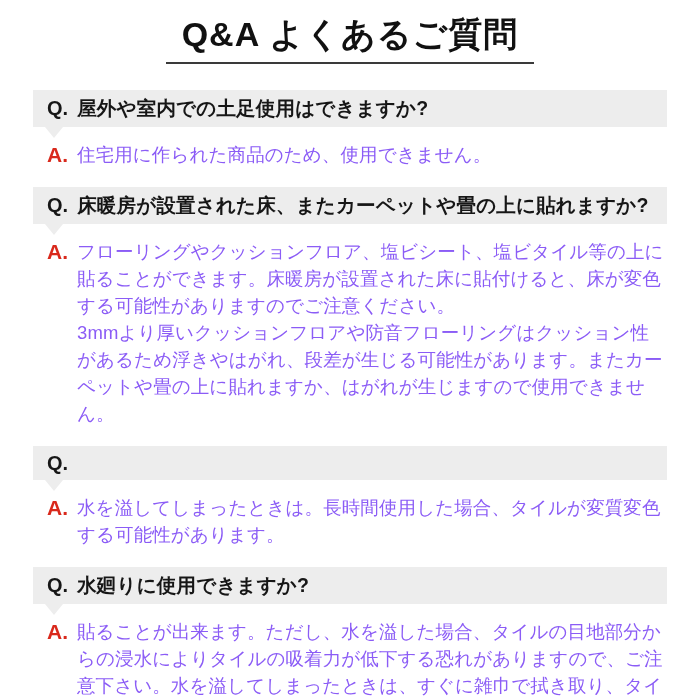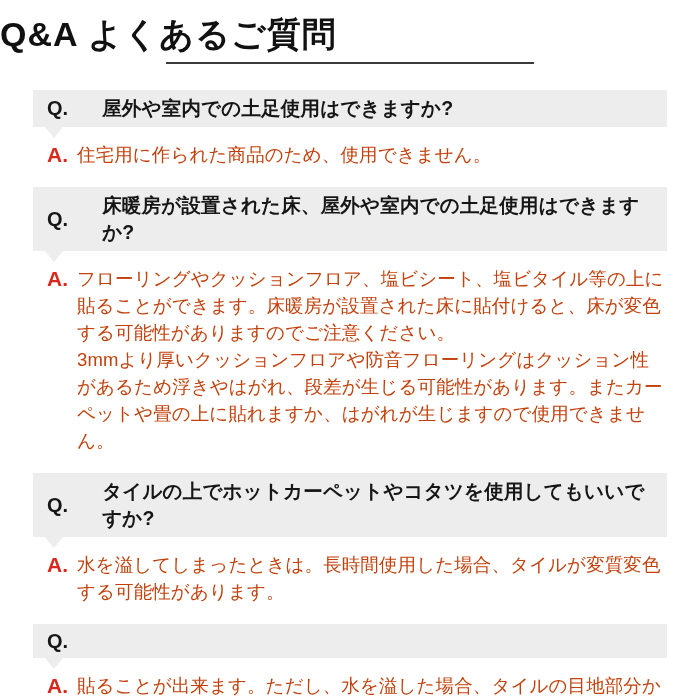--- a/index.html
+++ b/index.html
@@ -10,20 +10,21 @@
   }
   *{margin:0;padding:0;box-sizing:border-box;}
   html,body{background:#ffffff;}
   body{
     width:700px;height:700px;overflow:hidden;
     font-family:"Liberation Sans","DejaVu Sans",sans-serif;
     color:var(--text-dark);
   }
   .page{width:700px;height:700px;padding-top:12px;}
   .title{
+    text-align:center;
     font-size:34px;
     font-weight:700;
     color:#111111;
     letter-spacing:1px;
     line-height:1.3;
   }
   .title-underline{
     width:368px;
     height:0;
     border-bottom:2px solid var(--line-dark);
@@ -46,21 +47,20 @@
     font-size:20px;
     color:#161616;
     margin-right:9px;
     flex:0 0 auto;
   }
   .question-text{
     font-weight:700;
     font-size:19.5px;
     color:#161616;
     letter-spacing:0.2px;
-    margin-left:25px;
   }
   .bubble-tail{
     width:0;height:0;
     margin-left:12px;
     border-left:9px solid transparent;
     border-right:9px solid transparent;
     border-top:11px solid var(--bar-gray);
   }
   .answer-row{
     display:flex;
@@ -72,21 +72,21 @@
     font-weight:700;
     font-size:21px;
     line-height:27px;
     color:var(--accent-red);
     margin-right:9px;
     flex:0 0 auto;
   }
   .answer-text{
     font-size:18.5px;
     line-height:27px;
-    color:#c2410c;
+    color:#8b5cf6;
     letter-spacing:0.1px;
     white-space:pre-line;
     max-width:592px;
   }
 </style>
 </head>
 <body>
 
 <div class="page">
 
@@ -103,45 +103,45 @@
       <div class="bubble-tail"></div>
       <div class="answer-row">
         <span class="a-label">A.</span>
         <span class="answer-text">住宅用に作られた商品のため、使用できません。</span>
       </div>
     </section>
 
     <section class="faq-section">
       <div class="question-bar">
         <span class="q-label">Q.</span>
-        <span class="question-text">床暖房が設置された床、屋外や室内での土足使用はできますか?</span>
+        <span class="question-text">床暖房が設置された床、またカーペットや畳の上に貼れますか?</span>
       </div>
       <div class="bubble-tail"></div>
       <div class="answer-row">
         <span class="a-label">A.</span>
         <span class="answer-text">フローリングやクッションフロア、塩ビシート、塩ビタイル等の上に貼ることができます。床暖房が設置された床に貼付けると、床が変色する可能性がありますのでご注意ください。
 3mmより厚いクッションフロアや防音フローリングはクッション性があるため浮きやはがれ、段差が生じる可能性があります。またカーペットや畳の上に貼れますか、はがれが生じますので使用できません。</span>
       </div>
     </section>
 
     <section class="faq-section">
       <div class="question-bar">
         <span class="q-label">Q.</span>
-        <span class="question-text">タイルの上でホットカーペットやコタツを使用してもいいですか?</span>
       </div>
       <div class="bubble-tail"></div>
       <div class="answer-row">
         <span class="a-label">A.</span>
         <span class="answer-text">水を溢してしまったときは。長時間使用した場合、タイルが変質変色する可能性があります。</span>
       </div>
     </section>
 
     <section class="faq-section">
       <div class="question-bar">
         <span class="q-label">Q.</span>
+        <span class="question-text">水廻りに使用できますか?</span>
       </div>
       <div class="bubble-tail"></div>
       <div class="answer-row">
         <span class="a-label">A.</span>
         <span class="answer-text">貼ることが出来ます。ただし、水を溢した場合、タイルの目地部分からの浸水によりタイルの吸着力が低下する恐れがありますので、ご注意下さい。水を溢してしまったときは、すぐに雑巾で拭き取り、タイル裏面に水が浸入していないことをご確認ください。放っておくと変色やカビ・はがれ・臭いの原因となります。また、水分の影響により床を傷めることがあります。</span>
       </div>
     </section>
 
   </div>
 </div>

